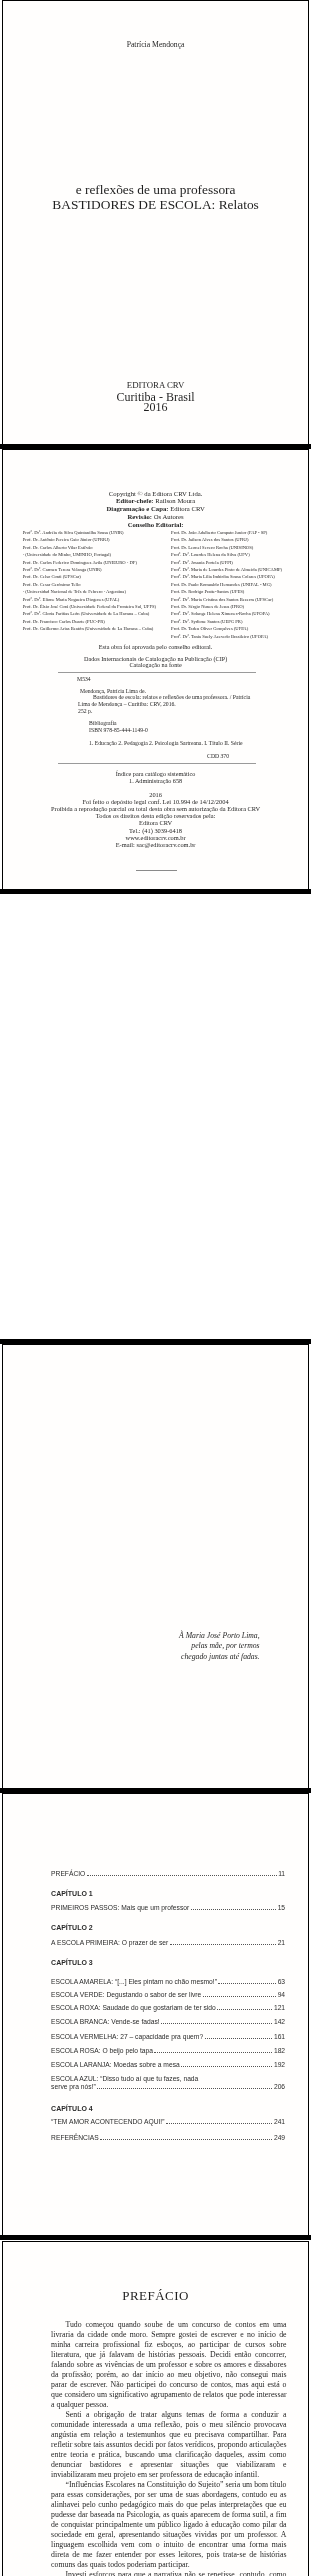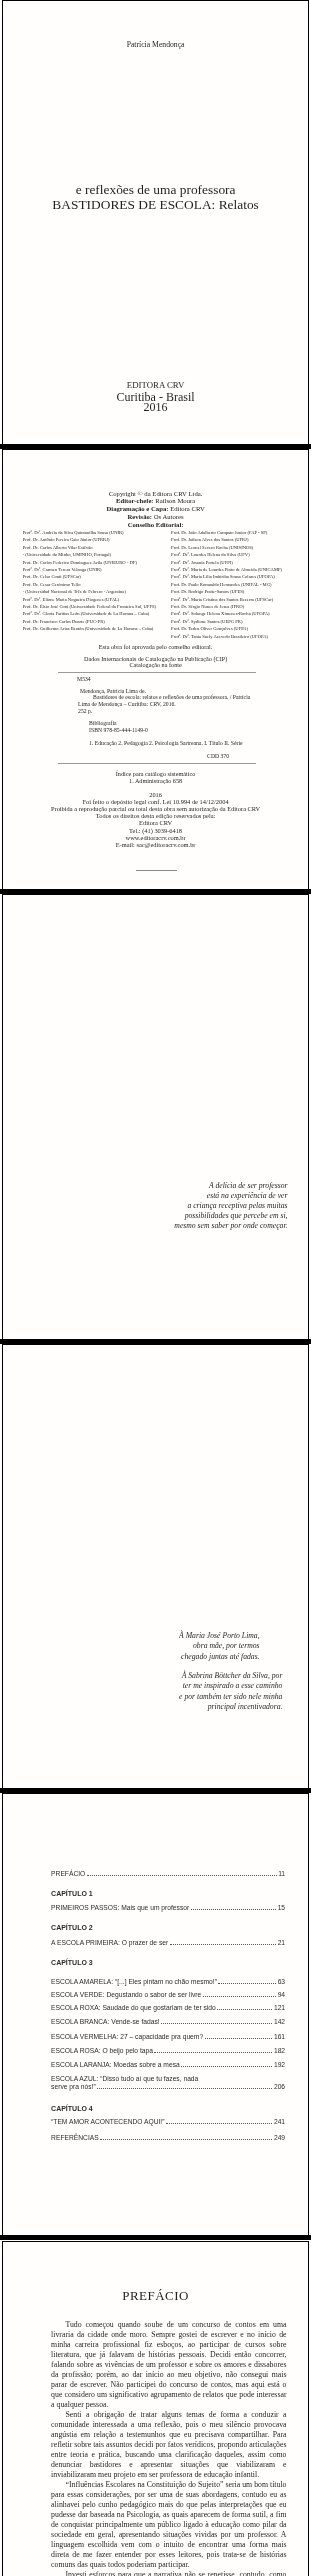--- a/index.html
+++ b/index.html
@@ -120,42 +120,27 @@
     <div class="abs c legal" style="top:355px;">Proibida a reprodução parcial ou total desta obra sem autorização da Editora CRV</div>
     <div class="abs c legal" style="top:362px;">Todos os direitos desta edição reservados pela:</div>
     <div class="abs c legal" style="top:369px;">Editora CRV</div>
     <div class="abs c legal" style="top:377px;">Tel.: (41) 3039-6418</div>
     <div class="abs c legal" style="top:384px;">www.editoracrv.com.br</div>
     <div class="abs c legal" style="top:391px;">E-mail: sac@editoracrv.com.br</div>
     <div class="rule" style="left:133px;width:41px;top:420px;border-top-color:#8a8a8a;"></div>
   </div>
   <div class="sep" style="top:889px;"></div>
 
-  <div class="page" style="top:894px;height:446px;">
-    <div class="abs epigraph" style="right:20.6px;top:286px;">
-      <div>A delícia de ser professor</div>
-      <div>está na experiência de ver</div>
-      <div>a criança receptiva pelas muitas</div>
-      <div>possibilidades que percebe em si,</div>
-      <div>mesmo sem saber por onde começar.</div>
-    </div>
-  </div>
   <div class="sep" style="top:1339px;"></div>
 
   <div class="page" style="top:1344px;height:445px;">
     <div class="abs dedication" style="left:176px;top:286px;">
       <div>À Maria José Porto Lima,</div>
-      <div>obra mãe, por termos</div>
+      <div>pelas mãe, por termos</div>
       <div>chegado juntas até fadas.</div>
-    </div>
-    <div class="abs dedication" style="left:176px;top:326px;">
-      <div>À Sabrina Böttcher da Silva, por</div>
-      <div>ter me inspirado a esse caminho</div>
-      <div>e por também ter sido nele minha</div>
-      <div>principal incentivadora.</div>
     </div>
   </div>
   <div class="sep" style="top:1788px;"></div>
 
   <div class="page" style="top:1793px;height:443px;">
 
     <div class="toc-row" style="top:76px;">
       <span class="toc-label">PREFÁCIO</span>
       <span class="toc-dots"></span>
       <span class="toc-num">11</span>

